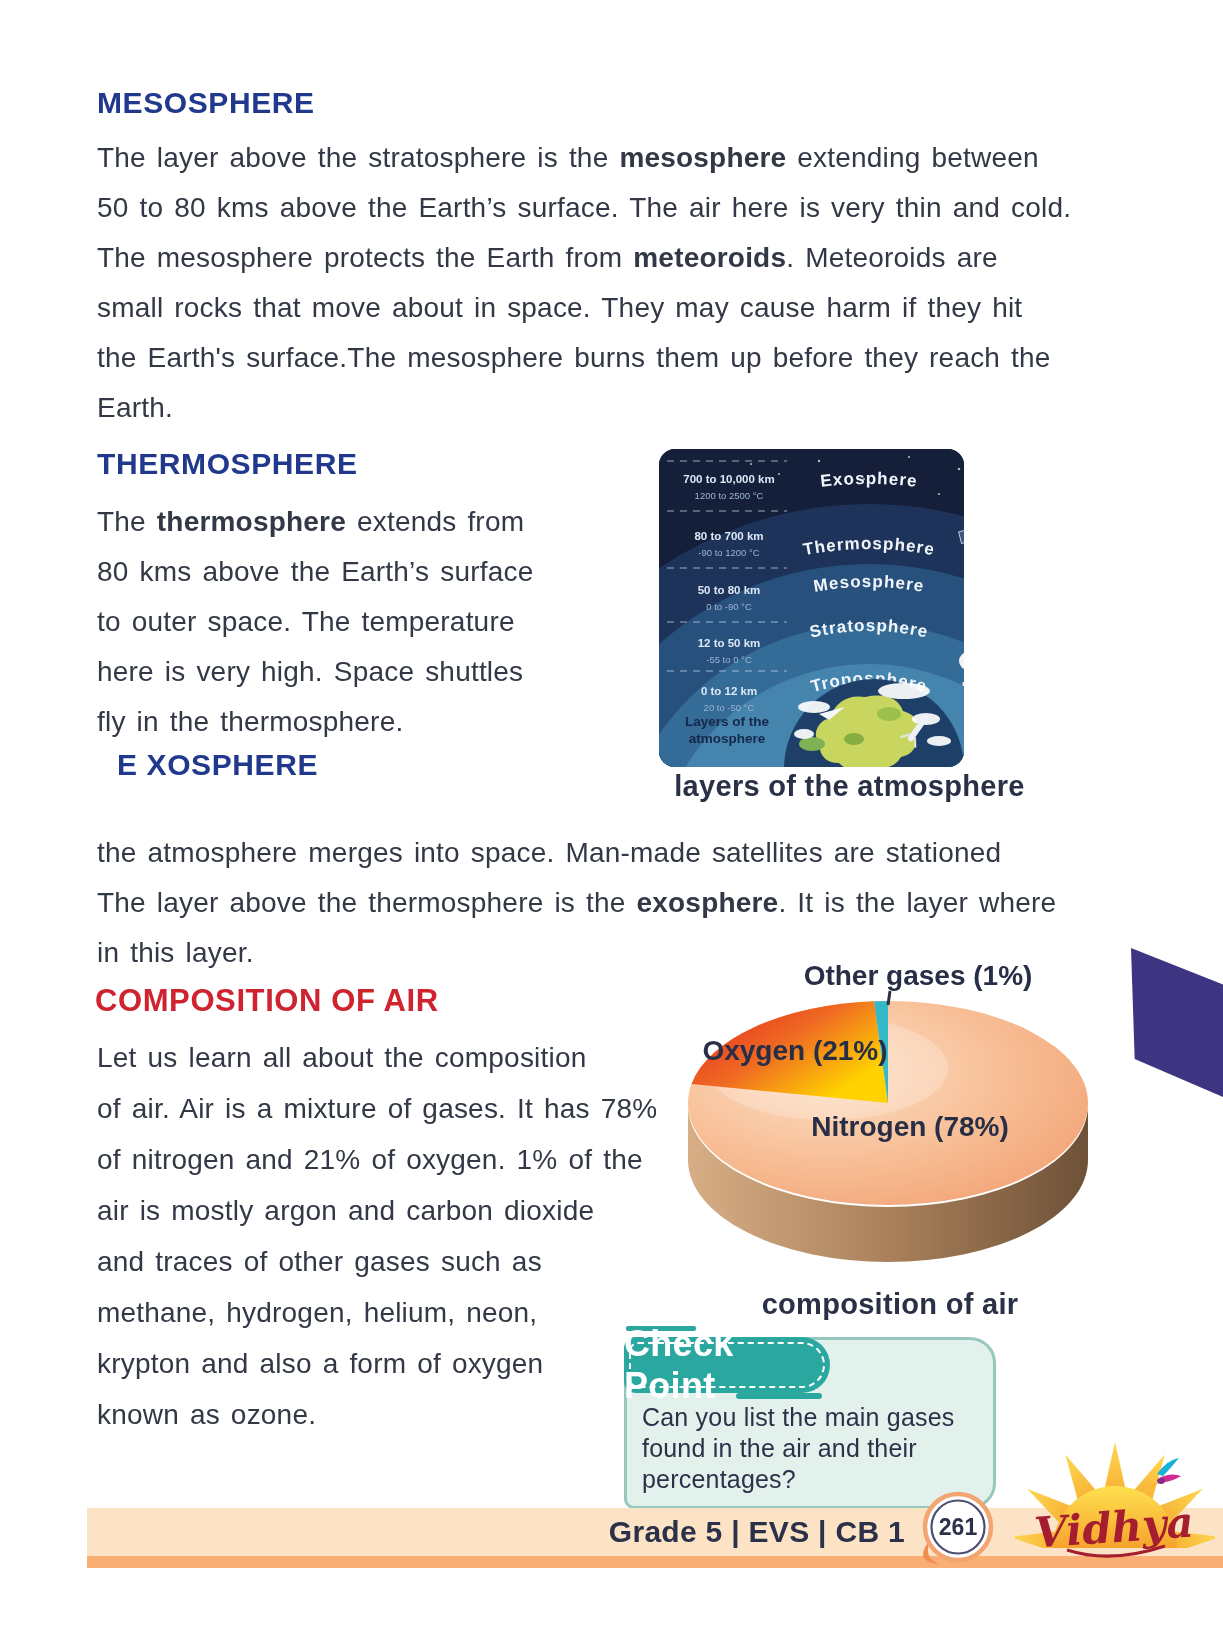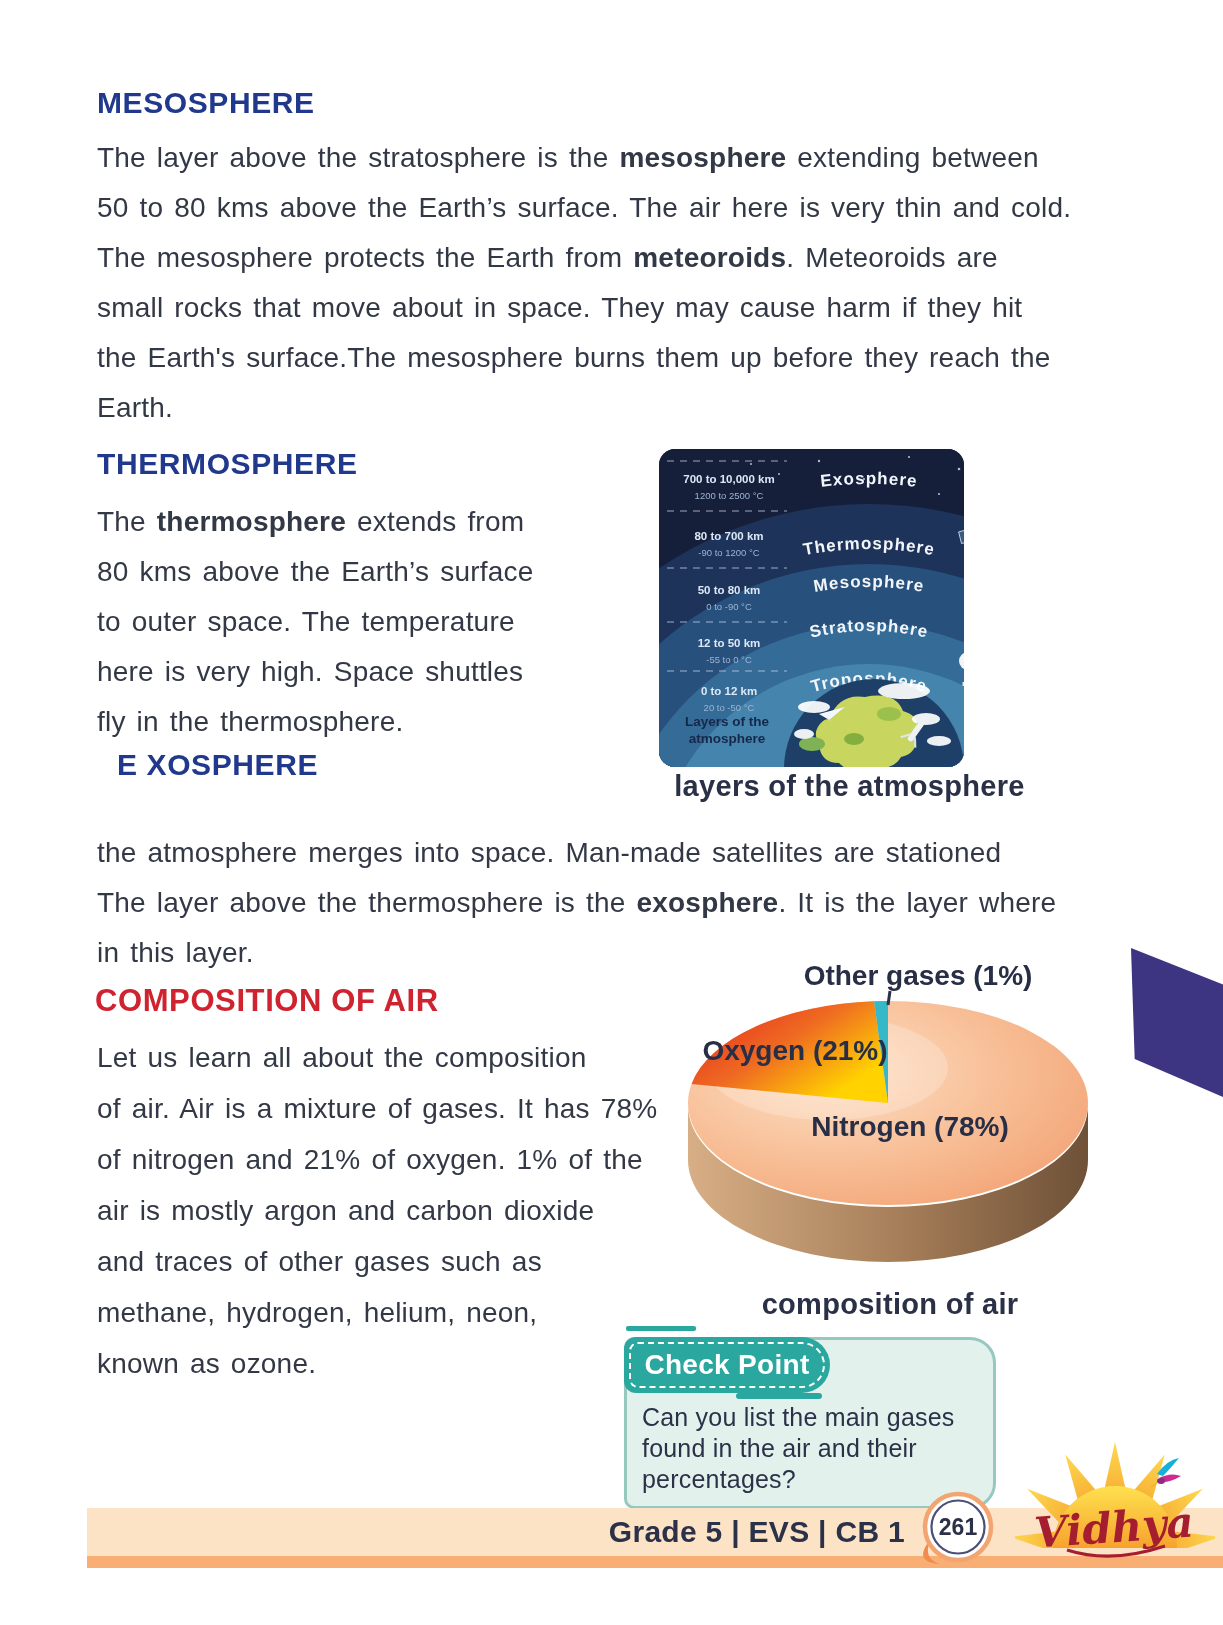--- a/index.html
+++ b/index.html
@@ -18,21 +18,21 @@
   .fig-inner-title{position:absolute;left:12px;top:264px;width:112px;text-align:center;
       font-size:13.5px;font-weight:bold;color:#16284a;line-height:17px;}
   
   .cp-topline{position:absolute;left:2px;top:0;width:70px;height:5px;background:#2aa79e;border-radius:2px;}
   .cp-body{position:absolute;left:0;top:11px;width:372px;height:172px;background:#e3f1ed;
       border:3px solid #96c8c0;border-radius:10px 26px 26px 10px;box-sizing:border-box;}
   .cp-tab{position:absolute;left:0;top:11px;width:206px;height:56px;background:#2aa79e;
       border-radius:12px 28px 28px 12px;display:flex;align-items:center;justify-content:center;}
   .cp-tab::after{content:"";position:absolute;inset:5px;border:2px dashed #ffffff;
       border-radius:9px 23px 23px 9px;pointer-events:none;}
-  .cp-tab span{color:#ffffff;font-weight:bold;font-size:28px;letter-spacing:.3px;}
+  .cp-tab span{color:#ffffff;font-weight:bold;font-size:36px;letter-spacing:.3px;}
   .cp-underline{position:absolute;left:112px;top:67px;width:86px;height:6px;background:#2aa79e;border-radius:3px;}
   .cp-text{position:absolute;left:18px;top:76px;width:348px;font-size:25px;line-height:31px;color:#2b3148;letter-spacing:.2px;}
   
   .foot-bar{position:absolute;left:87px;right:0;top:1508px;height:48px;background:#fde3c6;}
   .foot-strip{position:absolute;left:87px;right:0;top:1556px;height:12px;background:#f9ae74;}
   .foot-text{position:absolute;left:560px;top:1512px;width:345px;text-align:right;
       font-size:30px;font-weight:bold;color:#2b3148;line-height:40px;letter-spacing:.3px;white-space:nowrap;}
   .corner-deco{position:absolute;left:1131px;top:945px;width:92px;height:152px;background:#3d3482;
       clip-path:polygon(0 2%,100% 26%,100% 100%,4% 75%);}
 </style>
@@ -178,20 +178,21 @@
     </div>
 
   <div class="abs h-red" style="left:95px;top:983px;">COMPOSITION OF AIR</div>
   <div class="abs para lh51" style="left:97px;top:1032px;">
       <div class="tl"><span>Let us learn all about the composition</span></div>
       <div class="tl"><span>of air. Air is a mixture of gases. It has 78%</span></div>
       <div class="tl"><span>of nitrogen and 21% of oxygen. 1% of the</span></div>
       <div class="tl"><span>air is mostly argon and carbon dioxide</span></div>
       <div class="tl"><span>and traces of other gases such as</span></div>
       <div class="tl"><span>methane, hydrogen, helium, neon,</span></div>
+      <div class="tl"><span>krypton and also a form of oxygen</span></div>
       <div class="tl"><span>known as ozone.</span></div>
     </div>
 
   <div class="abs" style="left:678px;top:953px;width:424px;height:330px;">
     <svg width="424" height="330" viewBox="0 0 424 330">
       <defs>
         <radialGradient id="gNit" cx="35%" cy="35%" r="80%">
           <stop offset="0%" stop-color="#fde1c6"></stop>
             <stop offset="60%" stop-color="#f7bb92"></stop>
             <stop offset="100%" stop-color="#f2a173"></stop>

